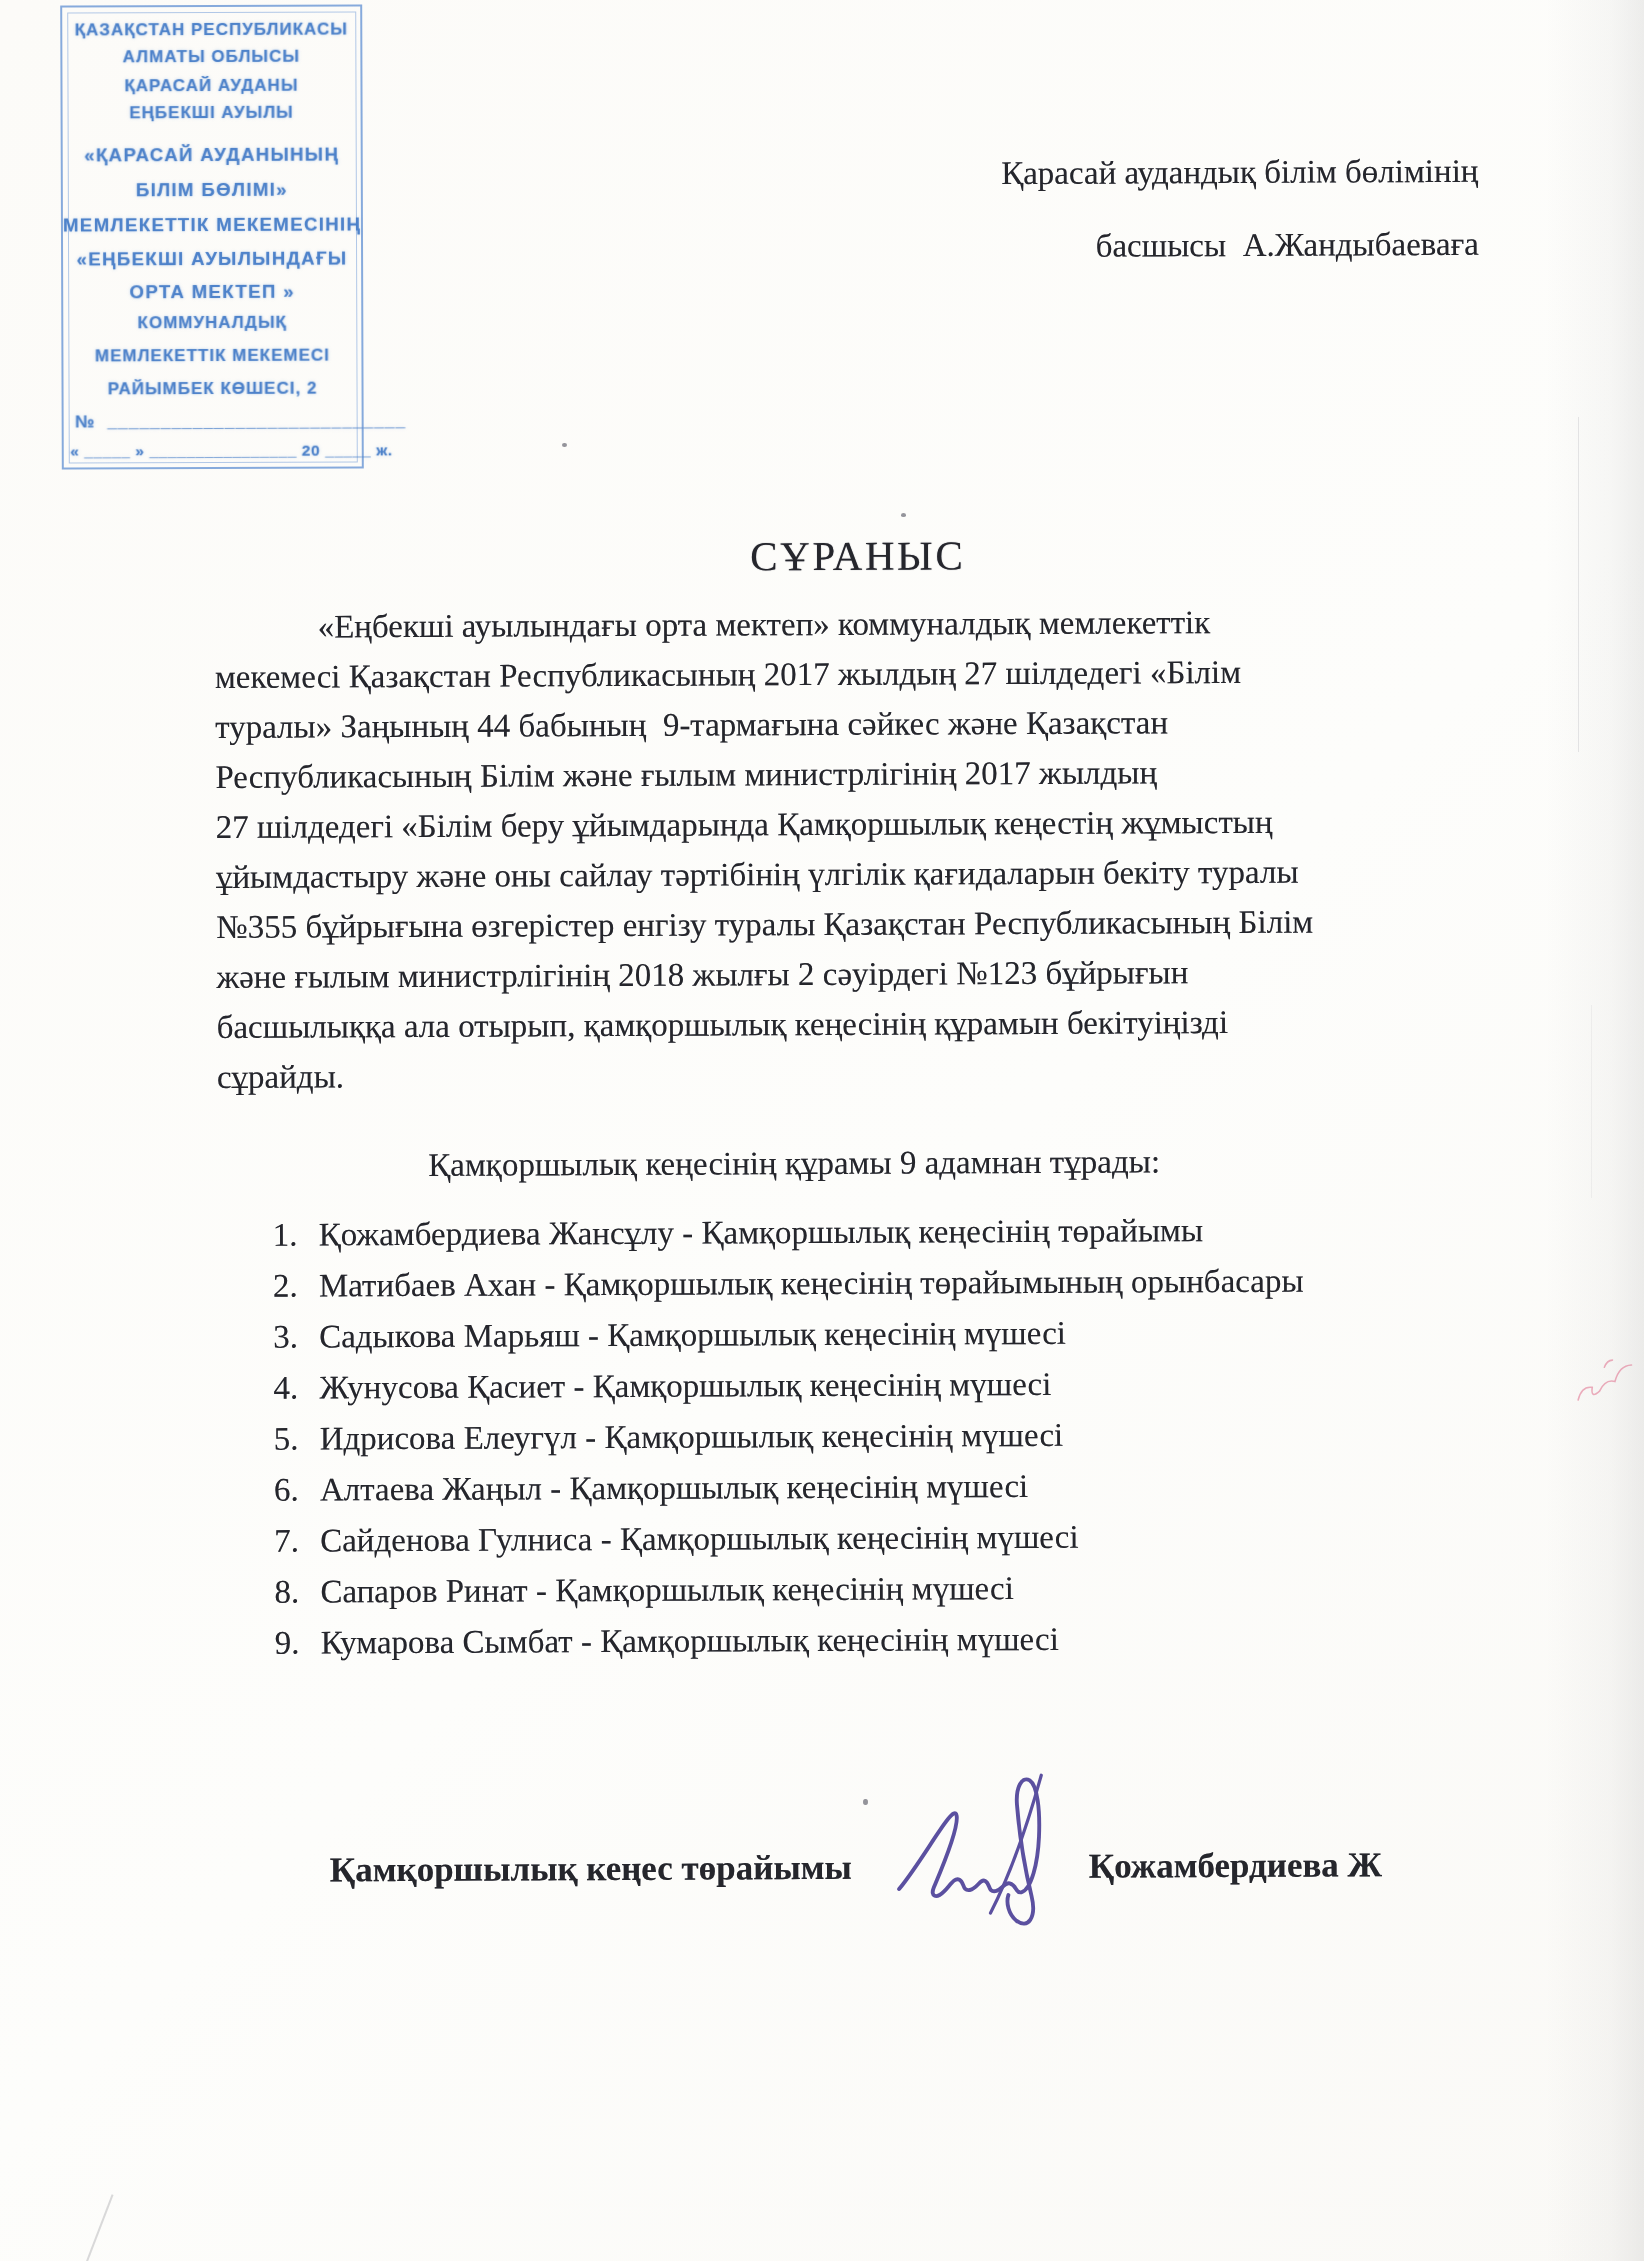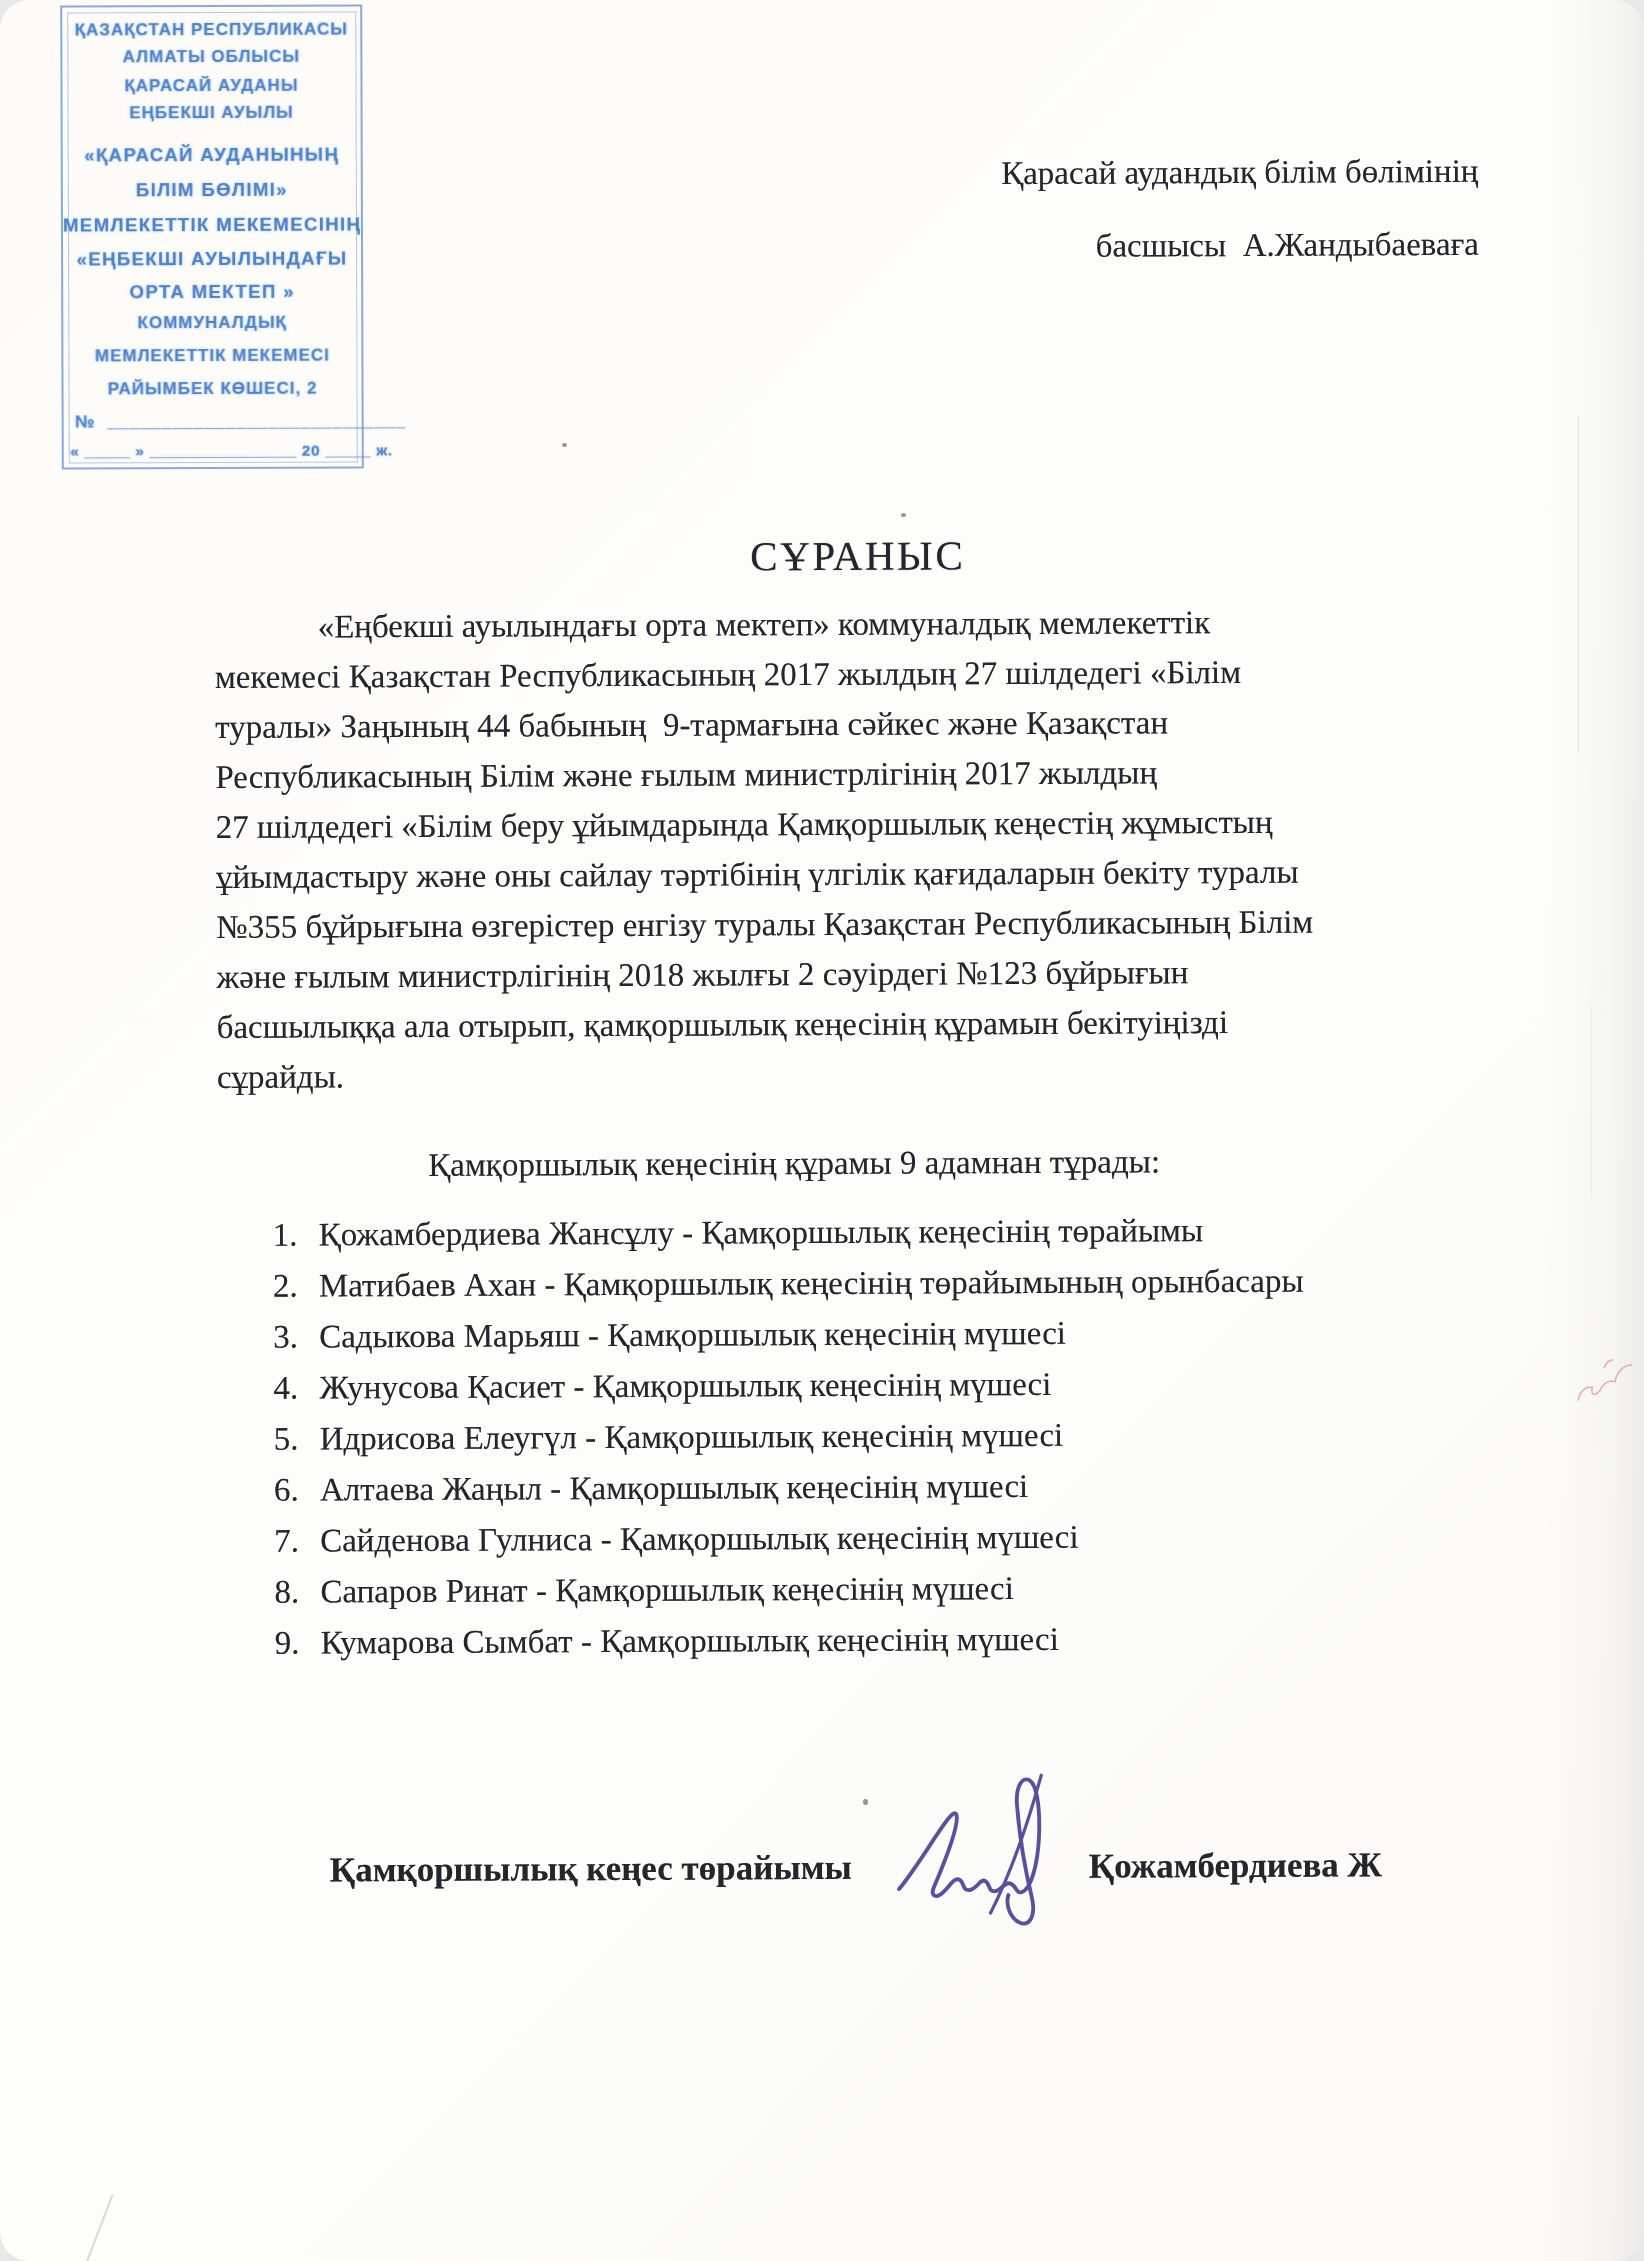--- a/index.html
+++ b/index.html
@@ -5,21 +5,20 @@
   html,body{margin:0;padding:0;background:#e8e8e8;}
   .page{
     position:relative;
     width:1644px;height:2261px;
     background:
       linear-gradient(to right, rgba(0,0,0,0) 94%, rgba(120,120,125,0.05) 98%, rgba(120,120,125,0.12) 100%),
       linear-gradient(135deg,#fcfbf8 0%, #fdfdfb 55%, #faf9f6 100%);
     overflow:hidden;
     font-family:"Liberation Serif","DejaVu Serif",serif;
     color:#25262c;
-    border-radius:29px;
   }
   
   .stamp{
     position:absolute;left:61px;top:5.2px;width:298px;height:460px;
     border:2.6px solid rgba(84,136,208,0.70);
     filter:blur(0.3px);
     transform:rotate(-0.2deg);
   }
   .stamp::before{
     content:"";position:absolute;left:4.5px;top:4.5px;right:4.5px;bottom:4.5px;

